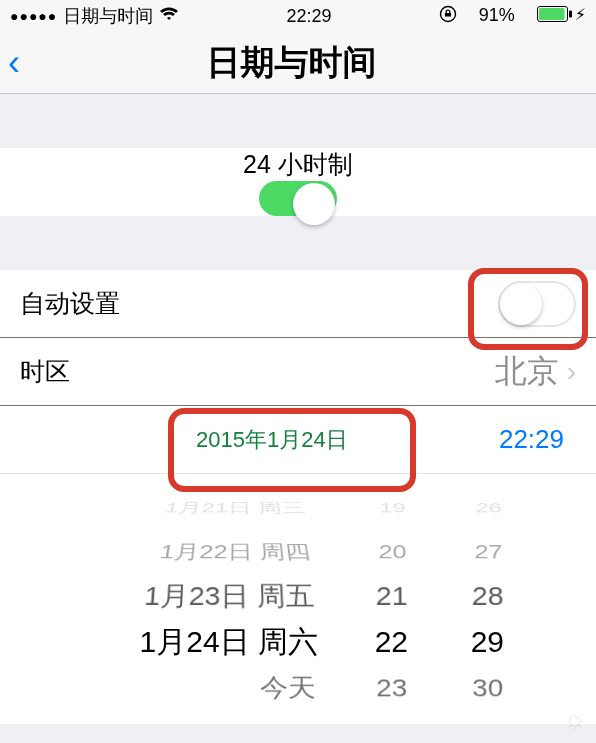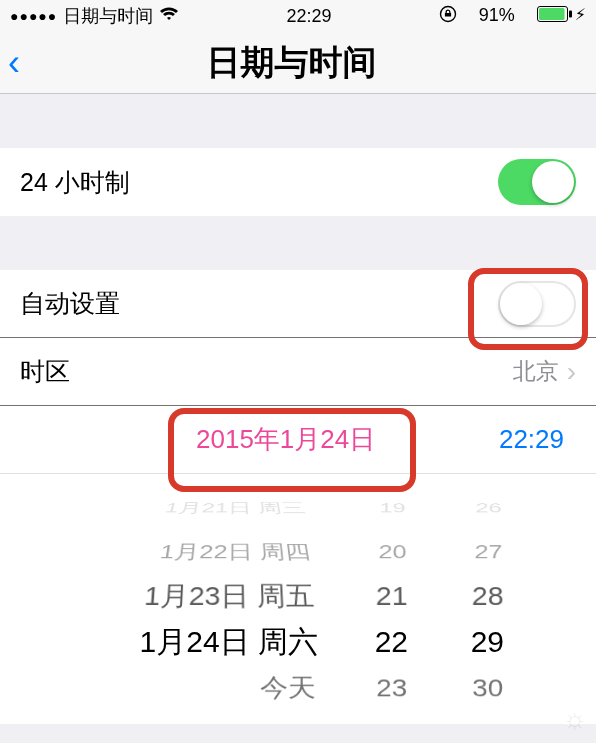--- a/index.html
+++ b/index.html
@@ -69,23 +69,23 @@
     .row {
       height: 68px;
       display: flex;
       align-items: center;
       padding: 0 20px;
       font-size: 25px;
       color: #000;
       border-bottom: 1px solid #737373;
       position: relative;
     }
-    .row.noborder { border-bottom: none; }
+    .row.noborder { border-bottom: none; flex-direction: column; }
     .row .label { flex: 1; }
-    .row .value { color: #8e8e93; font-size: 23px; margin-right: 8px; }
+    .row .value { color: #8e8e93; font-size: 32px; margin-right: 8px; }
     .row .chevron { color: #c7c7cc; font-size: 28px; }
     
     .switch {
       width: 78px;
       height: 46px;
       border-radius: 23px;
       position: relative;
       display: inline-block;
     }
     .switch.on { background: #4cd964; }
@@ -121,22 +121,22 @@
     }
     
     .date-time-row {
       height: 68px;
       background: #fff;
       display: flex;
       align-items: center;
       border-bottom: 1px solid #e0e0e0;
     }
     .date-selected {
-      color: #ec4899;
-      font-size: 26px;
+      color: #15803d;
+      font-size: 22px;
       margin-left: 196px;
     }
     .time-selected {
       color: #007aff;
       font-size: 26px;
       margin-left: auto;
       margin-right: 32px;
     }
     
     .picker {

